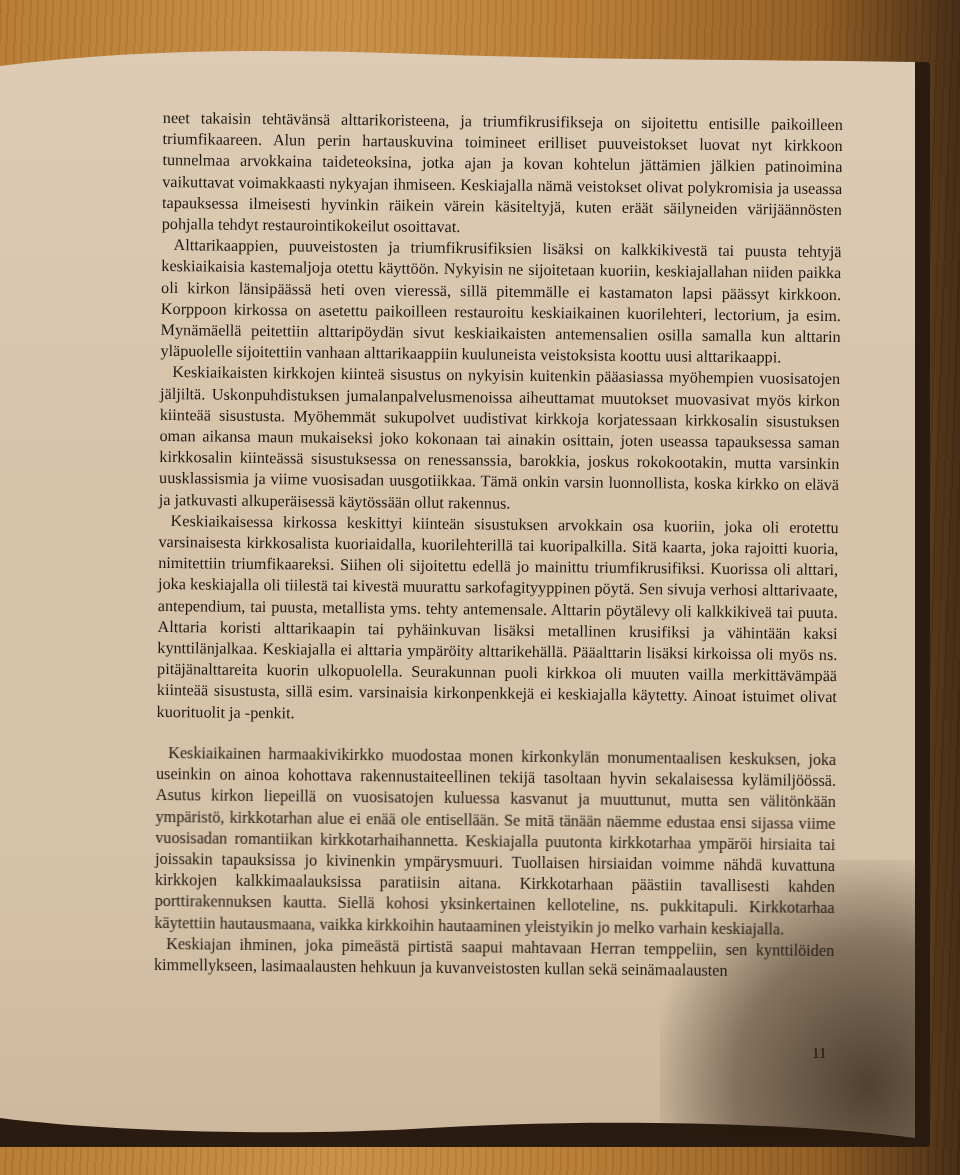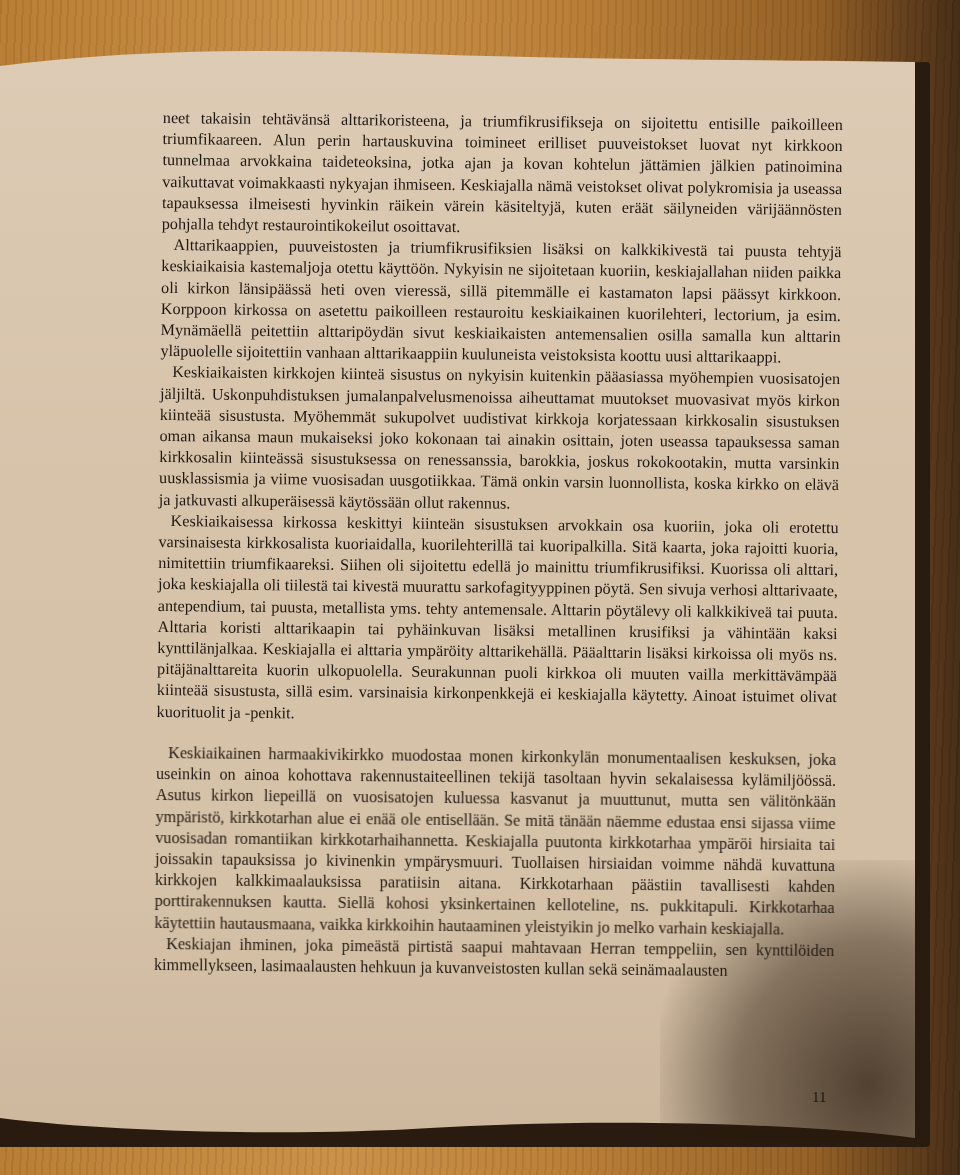--- a/index.html
+++ b/index.html
@@ -75,21 +75,20 @@
       filter: blur(0.35px);
       color: #241c15;
     }
     .page-number {
       position: absolute;
       left: 812px;
       top: 1045px;
       font-size: 15px;
       color: #1a140e;
       font-family: "Liberation Serif", serif;
-      margin-top: 44px;
     }
   </style>
 </head>
 <body>
 
 <div class="book-back"></div>
 
 <div class="page"></div>
 <div class="page-shade"></div>
 

